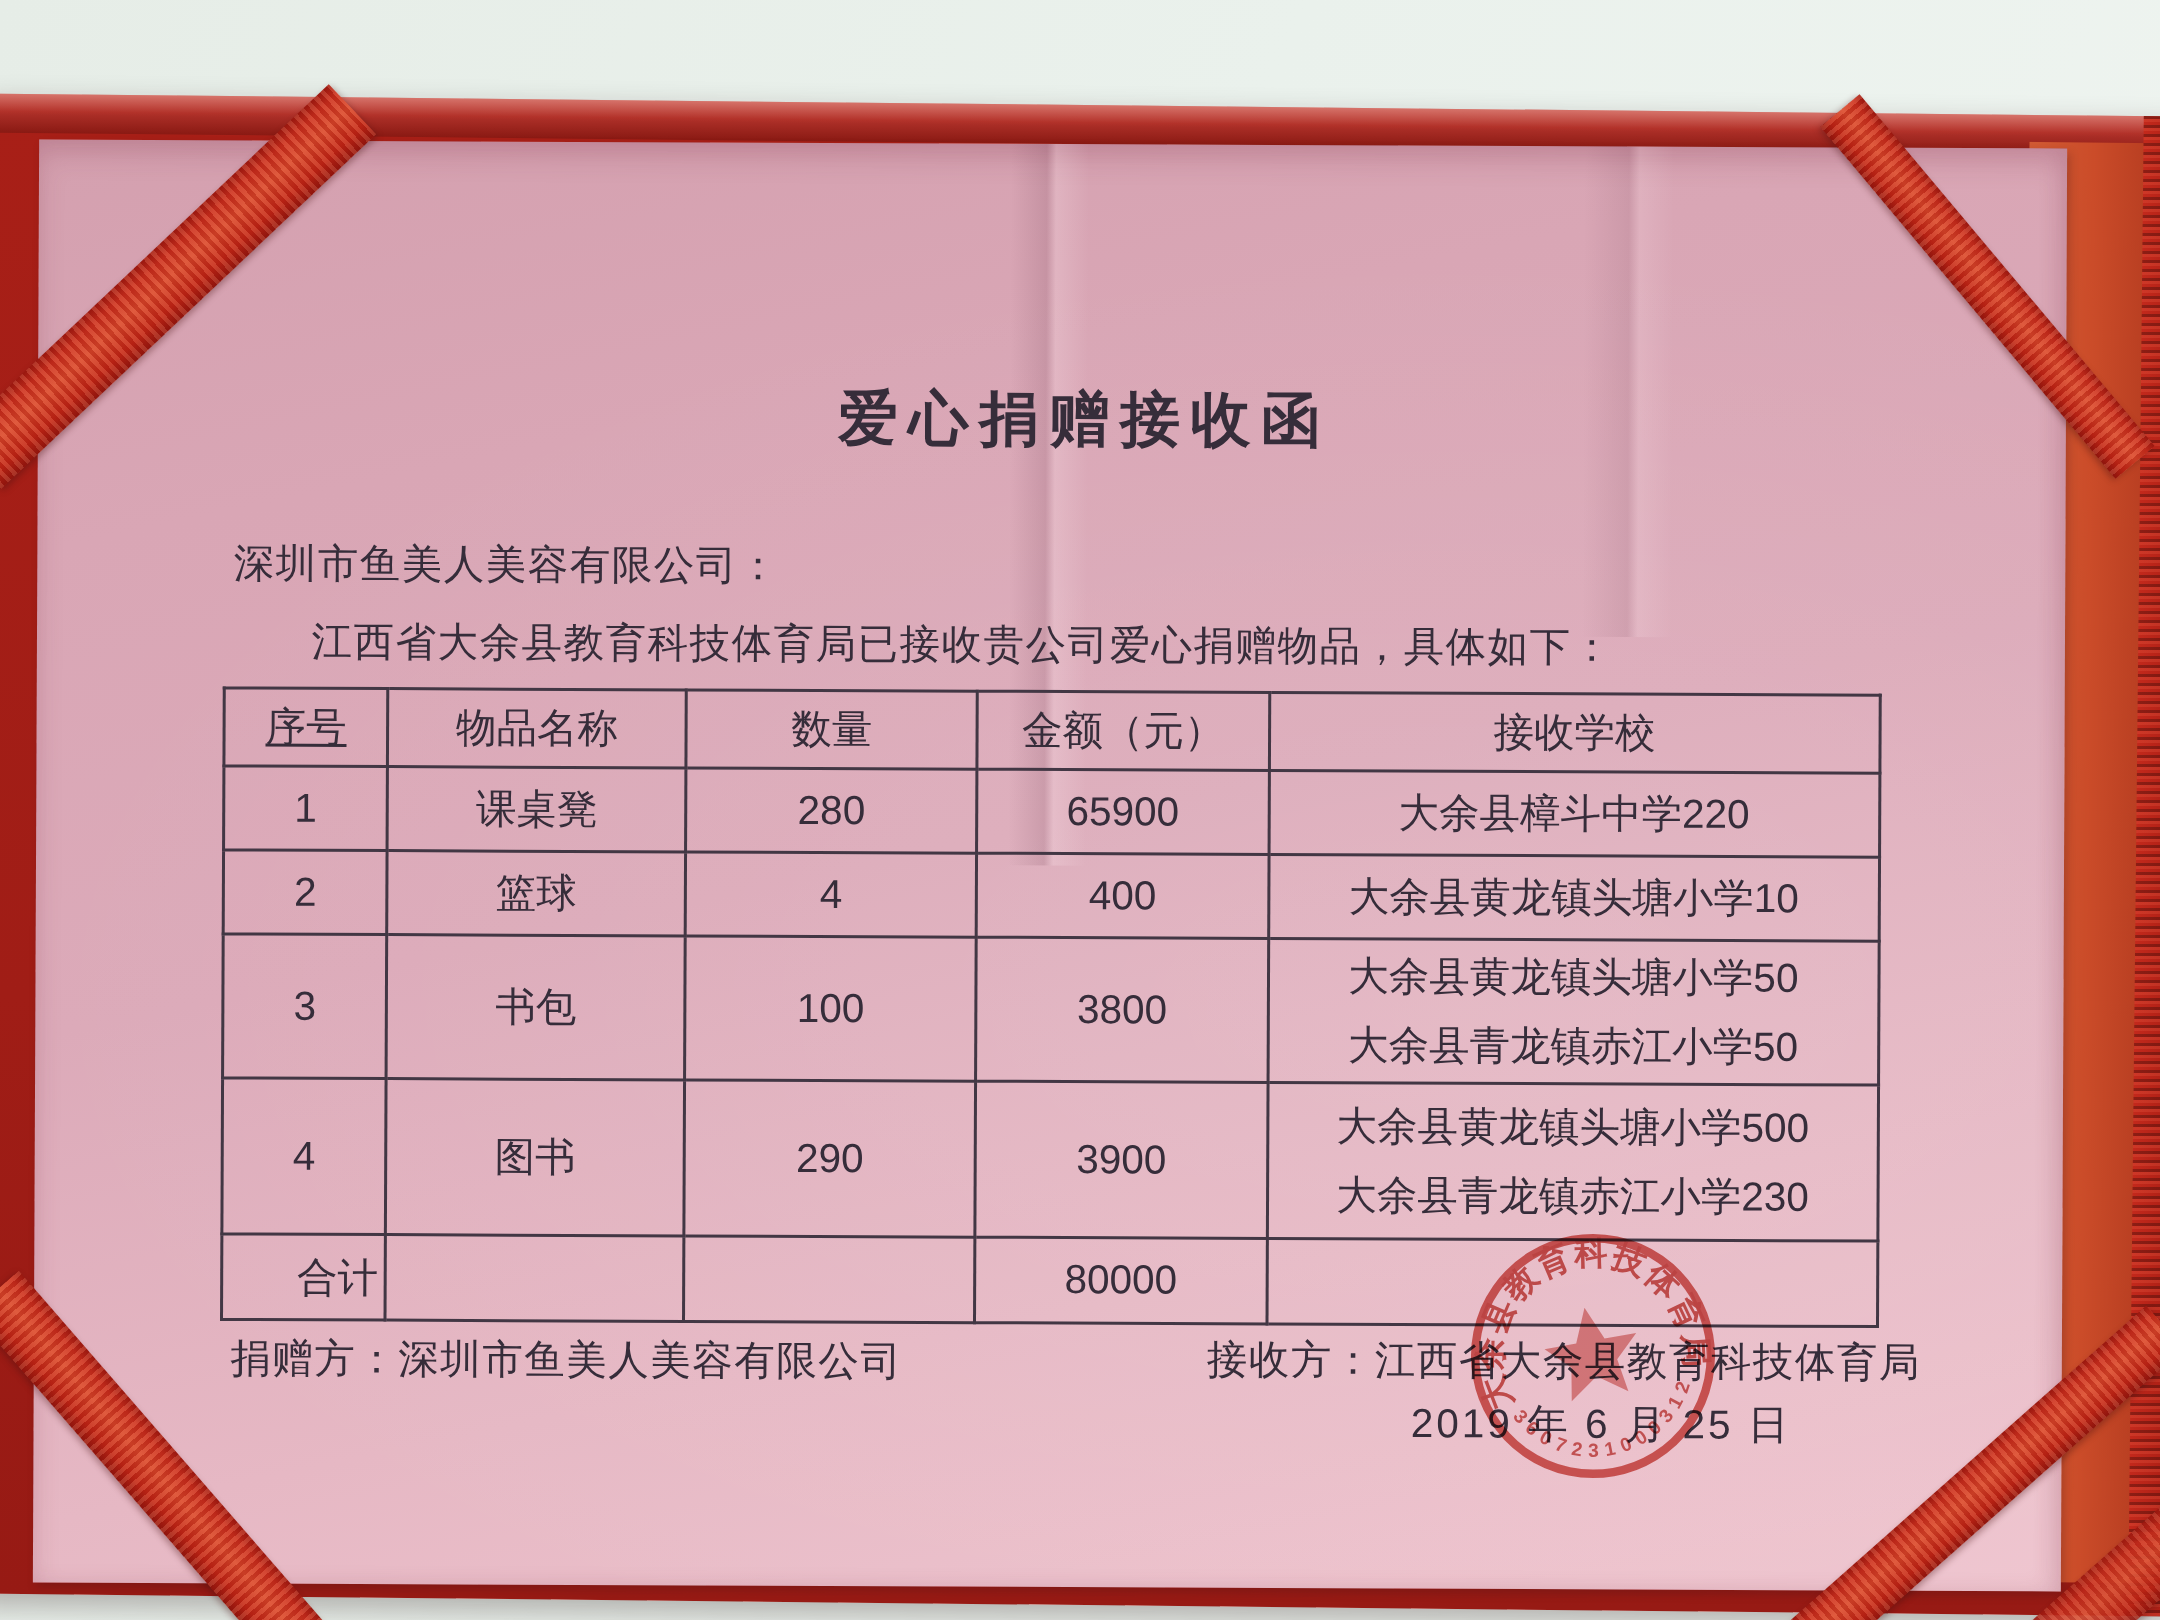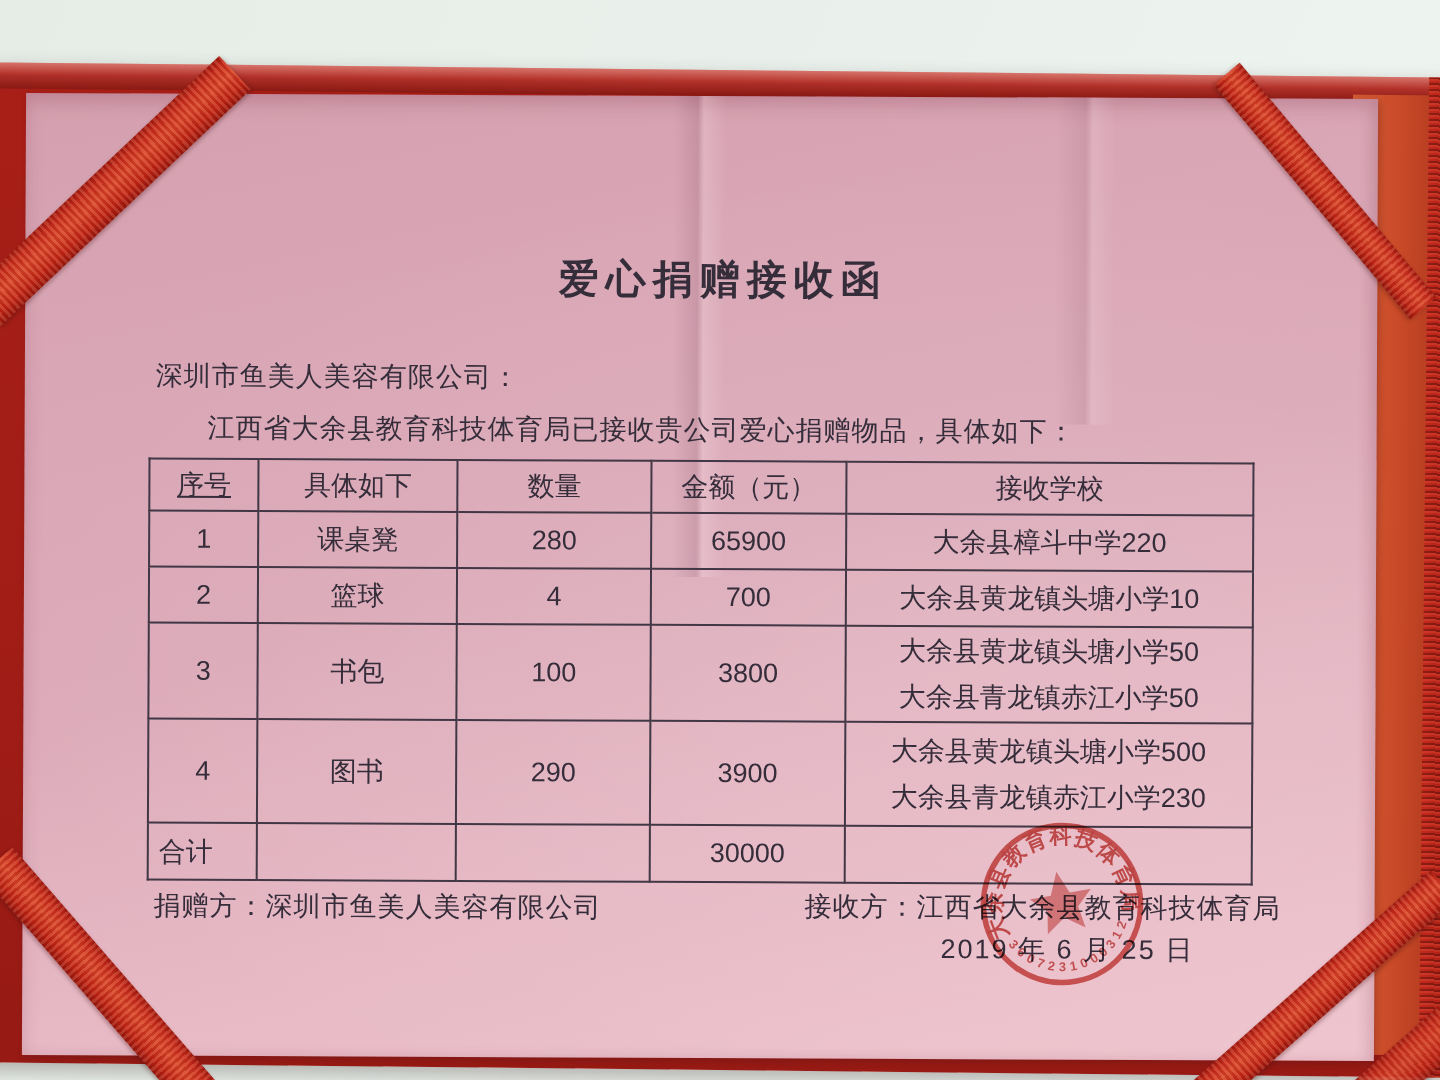--- a/index.html
+++ b/index.html
@@ -114,37 +114,37 @@
       <colgroup>
           <col class="c1">
           <col class="c2">
           <col class="c3">
           <col class="c4">
           <col class="c5">
         </colgroup>
       <tbody>
           <tr>
         <th class="h-head">序号</th>
-        <th>具体如下</th>
+        <th>物品名称</th>
         <th>数量</th>
         <th>金额（元）</th>
         <th>接收学校</th>
       </tr>
       <tr>
         <td class="h-s">1</td>
         <td>课桌凳</td>
         <td>280</td>
         <td>65900</td>
         <td>大余县樟斗中学220</td>
       </tr>
       <tr>
         <td class="h-s">2</td>
         <td>篮球</td>
         <td>4</td>
-        <td>700</td>
+        <td>400</td>
         <td>大余县黄龙镇头塘小学10</td>
       </tr>
       <tr>
         <td class="h-m">3</td>
         <td>书包</td>
         <td>100</td>
         <td>3800</td>
         <td>
           <div class="school-line">大余县黄龙镇头塘小学50</div>
           <div class="school-line">大余县青龙镇赤江小学50</div>
@@ -154,24 +154,24 @@
         <td class="h-l">4</td>
         <td>图书</td>
         <td>290</td>
         <td>3900</td>
         <td>
           <div class="school-line">大余县黄龙镇头塘小学500</div>
           <div class="school-line">大余县青龙镇赤江小学230</div>
         </td>
       </tr>
       <tr>
-        <td class="h-t" style="text-align:left;padding-left:10px;">合计</td>
+        <td class="h-t" style="text-align:right;padding-left:22px;">合计</td>
         <td></td>
         <td></td>
-        <td>30000</td>
+        <td>80000</td>
         <td></td>
       </tr>
     </tbody>
       </table>
 
     <div class="abs donor-line">捐赠方：深圳市鱼美人美容有限公司</div>
     <div class="abs recipient-line">接收方：江西省大余县教育科技体育局</div>
     <div class="abs date-line">2019 年 6 月 25 日</div>
   </div>
 

